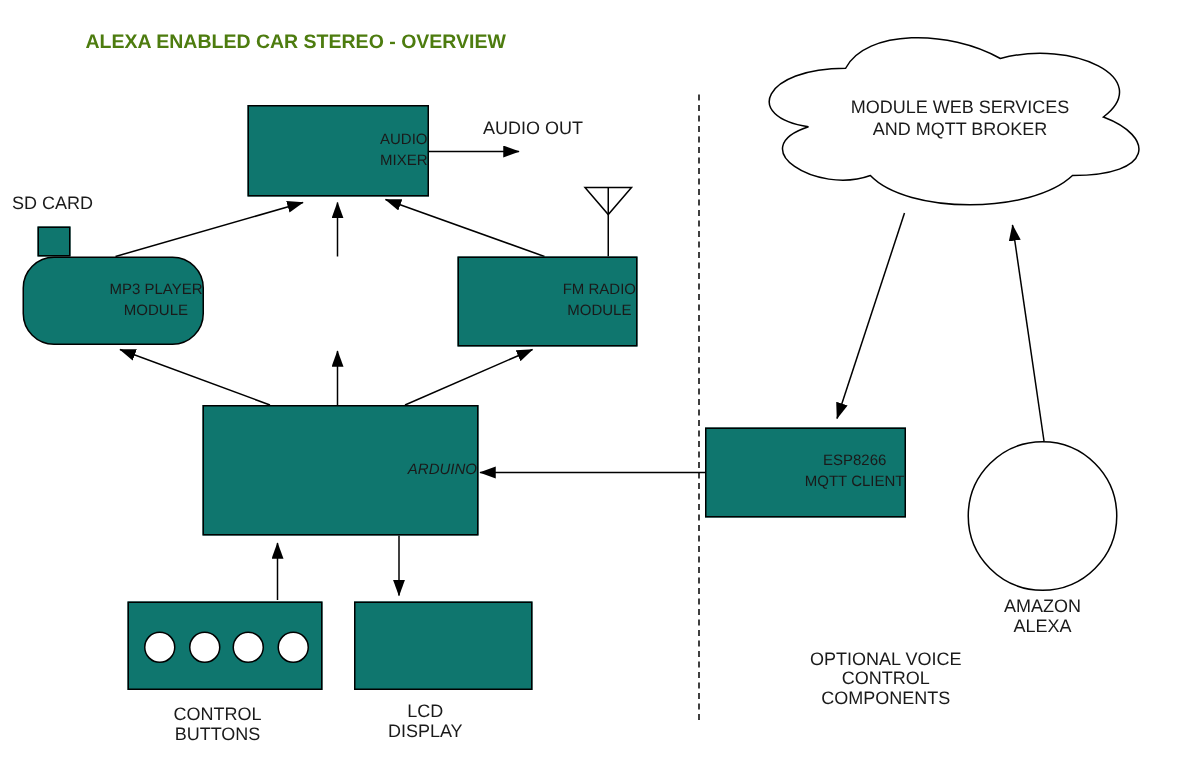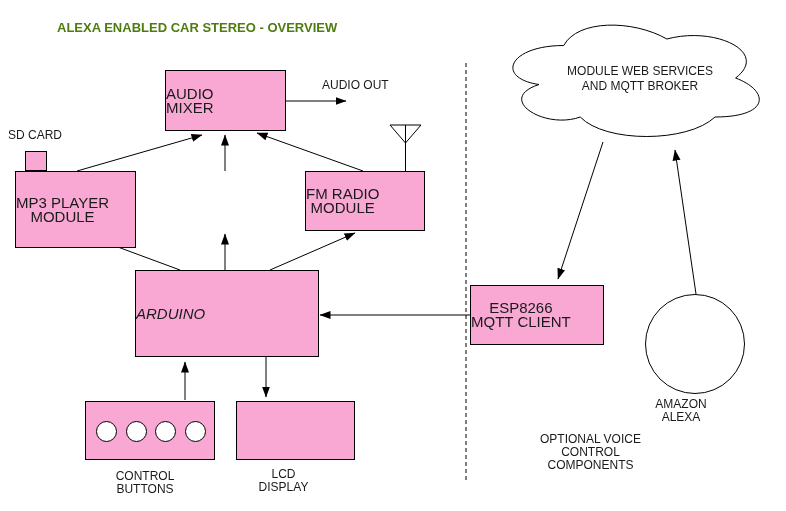--- a/index.html
+++ b/index.html
@@ -10,26 +10,26 @@
     background: #ffffff;
     font-family: "Liberation Sans", sans-serif;
     color: #1a1a1a;
     overflow: hidden;
   }
   .wires { position: absolute; left: 0; top: 0; }
   .box {
     position: absolute;
     box-sizing: border-box;
     border: 1px solid #000000;
-    background: #f9a8d4;
+    background: #0f766e;
     display: flex;
     align-items: center;
-    justify-content: flex-start;
+    justify-content: flex-end;
     text-align: center;
-    font-size: 15px;
+    font-size: 10px;
     line-height: 14px;
   }
   .box span, .lbl { white-space: pre-line; }
   .lbl {
     position: absolute;
     font-size: 12px;
     line-height: 13px;
     text-align: center;
   }
   .title {
@@ -107,21 +107,21 @@
   <div class="box" style="left:165px; top:70px; width:121px; height:61px;">
     <span>AUDIO
 MIXER</span>
   </div>
 
   <div class="lbl" style="left:322px; top:79px; width:70px; text-align:left; white-space:nowrap;">AUDIO OUT</div>
 
   <div class="lbl" style="left:8px; top:129px; width:58px; text-align:left; white-space:nowrap;">SD CARD</div>
   <div class="box" style="left:25px; top:151px; width:22px; height:20px;"></div>
 
-  <div class="box" style="left:15px; top:171px; width:121px; height:77px;">
+  <div class="box" style="left:15px; top:171px; width:121px; height:59px;border-radius:21px;">
     <span>MP3 PLAYER
 MODULE</span>
   </div>
 
 
   <div class="box" style="left:305px; top:171px; width:120px; height:60px;">
     <span>FM RADIO
 MODULE</span>
   </div>
 
@@ -141,20 +141,20 @@
   <div class="box" style="left:236px; top:401px; width:119px; height:59px;"></div>
   <div class="lbl" style="left:224px; top:468px; width:119px;">LCD
 DISPLAY</div>
 
   <div class="box" style="left:470px; top:285px; width:134px; height:60px;">
     <span>ESP8266
 MQTT CLIENT</span>
   </div>
 
   <div class="circle-node" style="left:645px; top:294px; width:100px; height:100px;"></div>
-  <div class="lbl" style="left:631px; top:398px; width:100px;">AMAZON
+  <div class="lbl" style="left:645px; top:398px; width:100px;">AMAZON
 ALEXA</div>
 
   <div class="lbl" style="left:520px; top:433px; width:141px;text-align:center;">OPTIONAL VOICE
 CONTROL
 COMPONENTS</div>
 
 </div>
 
 </body></html>

